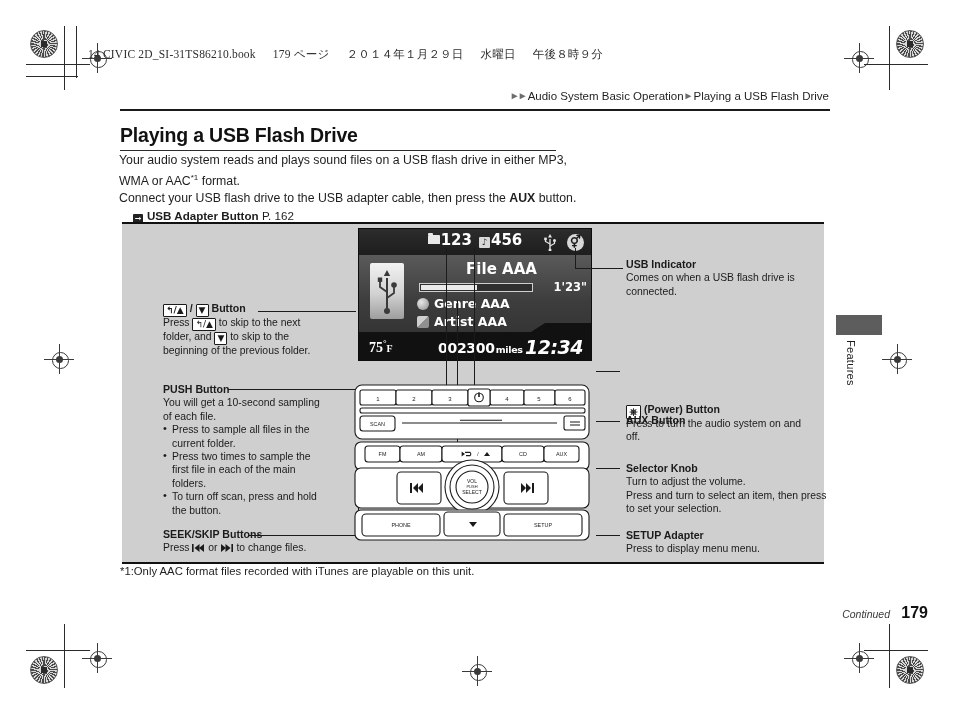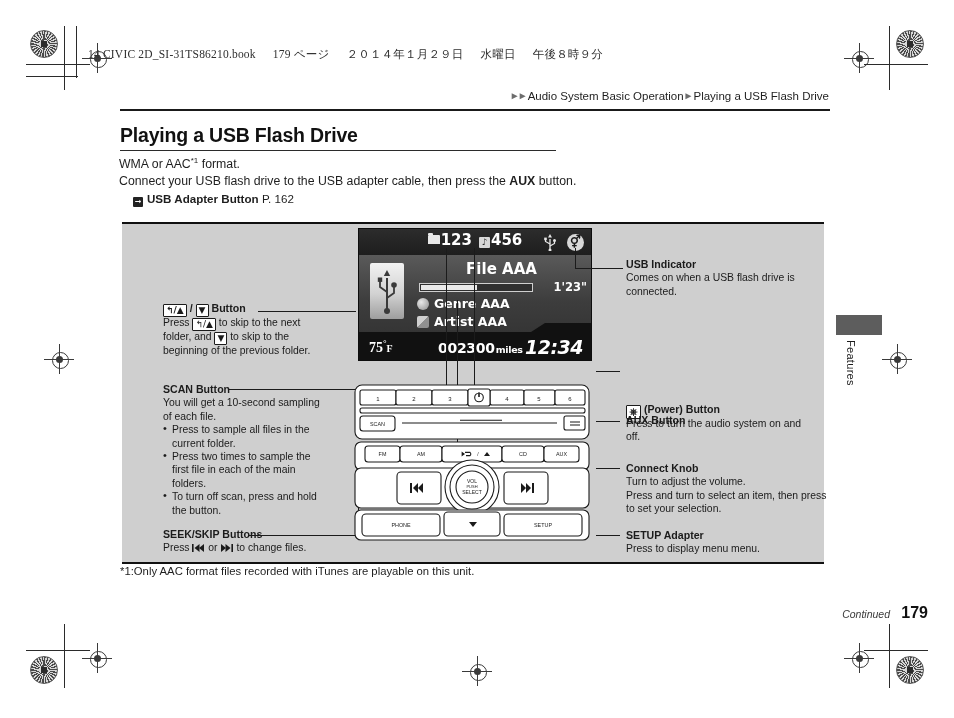--- a/index.html
+++ b/index.html
@@ -210,20 +210,21 @@
 
   <div class="crumb">
     <span class="tri tri2">►►</span><span>Audio System Basic Operation</span><span class="tri">►</span><span>Playing a USB Flash Drive</span>
   </div>
   <div class="hrule"></div>
 
   <div class="title">Playing a USB Flash Drive</div>
   <div class="titlerule"></div>
 
   <div class="intro">
+    <p>Your audio system reads and plays sound files on a USB flash drive in either MP3,</p>
     <p><span>WMA or AAC</span><span class="sup">*1</span><span> format.</span></p>
     <p><span>Connect your USB flash drive to the USB adapter cable, then press the </span><b>AUX</b><span> button.</span></p>
     <p class="refline"><span class="arrowbox">➞</span><span class="rb">USB Adapter Button</span> <span>P. 162</span></p>
   </div>
 
   <div class="panel"></div>
 
   <div class="lcd">
     <div class="topbar"></div>
     <div class="body"></div>
@@ -394,21 +395,21 @@
     <p>
       <span>Press</span>
       <span class="keybox">↰/▲</span>
       <span>to skip to the next folder, and</span>
       <span class="keybox">▼</span>
       <span>to skip to the beginning of the previous folder.</span>
     </p>
   </div>
 
   <div class="co" style="left:163px;top:383px;width:158px;">
-    <p class="hd">SCAN Button</p>
+    <p class="hd">PUSH Button</p>
     <p>You will get a 10-second sampling of each file.</p>
     <ul>
       <li>Press to sample all files in the current folder.</li>
       <li>Press two times to sample the first file in each of the main folders.</li>
       <li>To turn off scan, press and hold the button.</li>
     </ul>
   </div>
 
   <div class="co" style="left:626px;top:258px;width:200px;">
     <p class="hd">USB Indicator</p>
@@ -440,21 +441,21 @@
       <span>(Power) Button</span>
     </p>
     <p>Press to turn the audio system on and off.</p>
   </div>
 
   <div class="co" style="left:626px;top:414px;width:200px;">
     <p class="hd">AUX Button</p>
   </div>
 
   <div class="co" style="left:626px;top:462px;width:205px;">
-    <p class="hd">Connect Knob</p>
+    <p class="hd">Selector Knob</p>
     <p>Turn to adjust the volume.</p>
     <p>Press and turn to select an item, then press to set your selection.</p>
   </div>
 
   <div class="co" style="left:626px;top:529px;width:200px;">
     <p class="hd">SETUP Adapter</p>
     <p>Press to display menu menu.</p>
   </div>
 
   <div class="footnote">*1:Only AAC format files recorded with iTunes are playable on this unit.</div>

